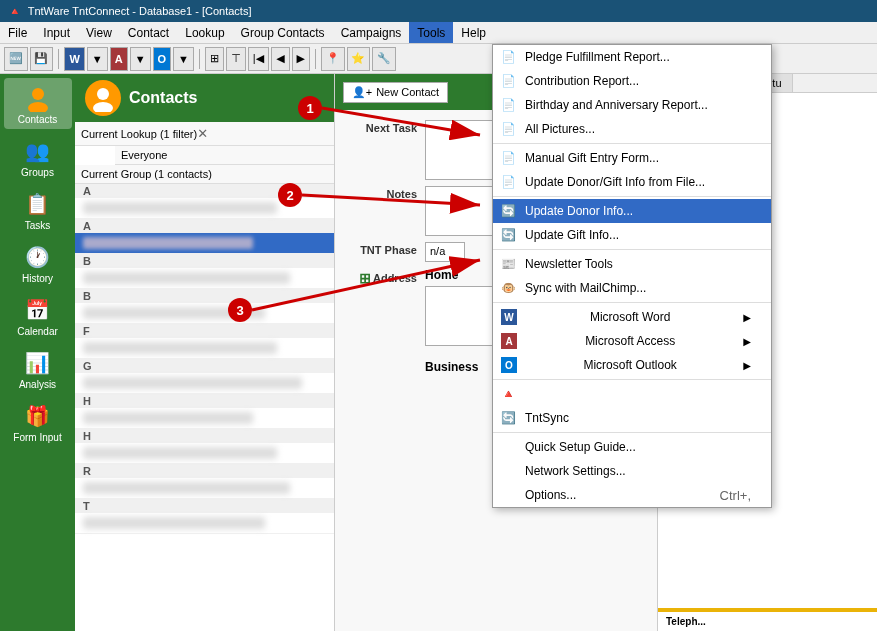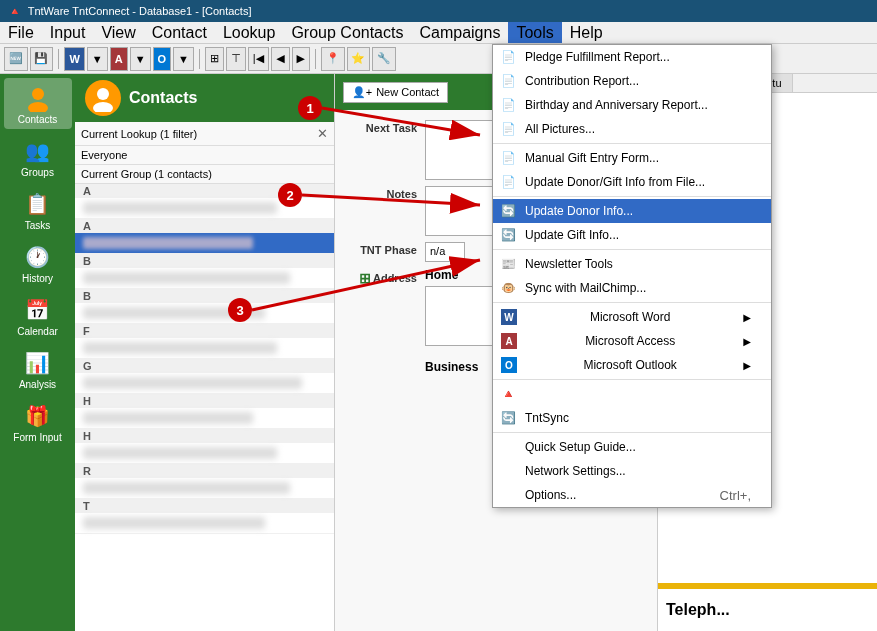--- a/index.html
+++ b/index.html
@@ -21,21 +21,21 @@
     .menu-bar {
       background: #f0f0f0;
       display: flex;
       align-items: center;
       height: 22px;
       border-bottom: 1px solid #ccc;
     }
     .menu-item {
       padding: 3px 8px;
       cursor: pointer;
-      font-size: 16px;
+      font-size: 12px;
       color: #000;
       height: 100%;
       display: flex;
       align-items: center;
     }
     .menu-item.active { background: #316AC5; color: #000000; }
 
     
     .toolbar {
       background: #f0f0f0;
@@ -125,21 +125,20 @@
       align-items: center;
       justify-content: center;
       font-size: 18px;
       color: white;
     }
     .filter-bar {
       padding: 4px 6px;
       border-bottom: 1px solid #ddd;
       display: flex;
       align-items: center;
-      justify-content: space-between;
       font-size: 11px;
       background: #f8f8f8;
     }
     .filter-close { cursor: pointer; color: #666; font-size: 13px; }
     .group-bar {
       padding: 3px 6px;
       font-size: 11px;
       background: #f8f8f8;
       border-bottom: 1px solid #ddd;
     }
@@ -406,21 +405,21 @@
           <circle cx="14" cy="10" r="6" fill="white"></circle>
           <ellipse cx="14" cy="24" rx="10" ry="6" fill="white"></ellipse>
         </svg>
       </div>
       <span>Contacts</span>
     </div>
     <div class="filter-bar">
       <span>Current Lookup (1 filter)</span>
       <span class="filter-close">✕</span>
     </div>
-    <div style="padding: 3px 6px; font-size: 11px; background: #f8f8f8; border-bottom: 1px solid #ddd;">
+    <div style="padding: 3px 6px; font-size: 11px; background: #f8f8f8; border-bottom: 1px solid #ddd; margin-left: 40px;">
       <span>Everyone</span>
     </div>
     <div class="group-bar">
       <span>Current Group (1 contacts)</span>
     </div>
     <div class="contact-list">
       <div class="contact-letter">A</div>
       <div class="contact-row">
           <div class="blurred" style="width:80%;"></div>
         </div>
@@ -509,21 +508,21 @@
   </div>
 
   <div class="right-area">
     <div class="family-tab-header">
       <div class="family-tab">tes</div>
       <div class="family-tab active">Family</div>
       <div class="family-tab">Pictu</div>
     </div>
     <div style="flex:1; padding:6px;"></div>
 
-    <div style="padding:12px 8px; font-weight:bold; font-size:16px; border-top:6px solid #eab308;">Teleph...</div>
+    <div style="padding:4px 8px; font-weight:bold; font-size:10px; border-top:4px solid #eab308;">Teleph...</div>
   </div>
 
 </div>
 
 <div class="menu-overlay">
   <div class="dropdown-menu" style="top: 44px; left: 492px;">
     <div class="dropdown-menu-item">
       <span class="menu-icon">📄</span>
       <span>Pledge Fulfillment Report...</span>
     </div>

